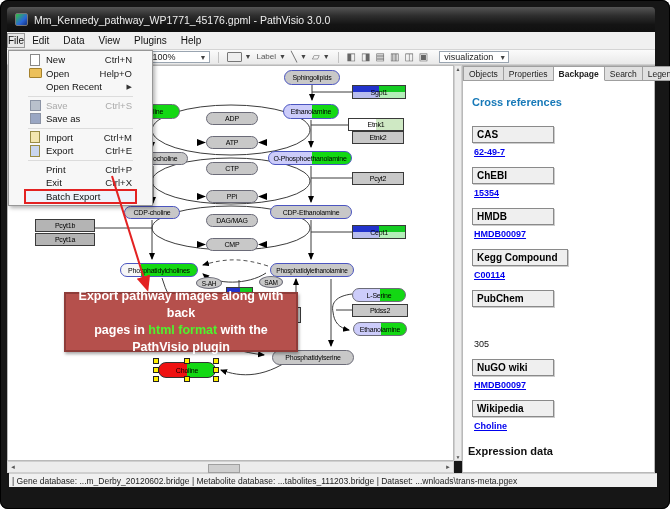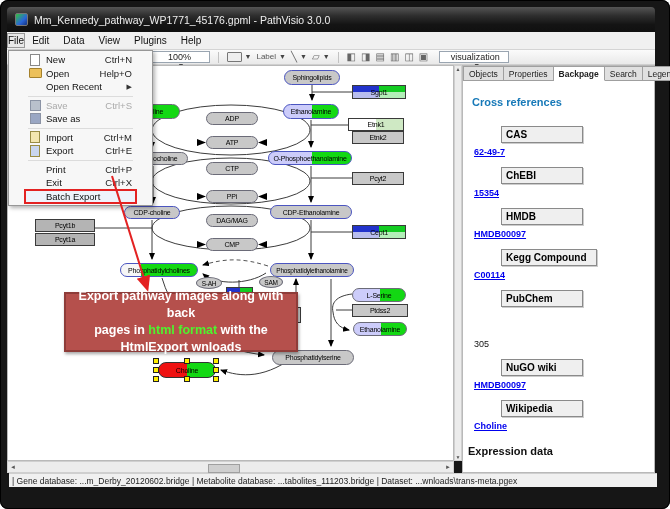--- a/index.html
+++ b/index.html
@@ -12,21 +12,21 @@
   #appicon{width:11px;height:11px;margin:0 6px 0 8px;border-radius:2px;
     background:linear-gradient(135deg,#35c13c 0%,#2a66d8 60%,#14327e 100%);border:1px solid #777;}
   #menubar{position:absolute;left:7px;top:32px;width:648px;height:17px;background:#f0f0f0;
     border-bottom:1px solid #d4d4d4;display:flex;align-items:center;font-size:10px;color:#111;}
   .mitem{padding:2px 7px;}
   .mitem.open{background:#e9e9e9;border:1px solid #9a9a9a;padding:1px 0;}
   #toolbar{position:absolute;left:7px;top:50px;width:648px;height:15px;
     background:linear-gradient(#fbfbfb,#e9e9e9);border-bottom:1px solid #cfcfcf;
     display:flex;align-items:center;font-size:9px;color:#222;padding-left:110px;box-sizing:border-box;gap:5px;}
   .combo{background:#fff;border:1px solid #9aa5b1;height:12px;display:flex;align-items:center;
-    font-size:9px;padding:0 2px 0 4px;justify-content:space-between;box-sizing:border-box;flex-direction:column;}
+    font-size:9px;padding:0 2px 0 4px;justify-content:space-between;box-sizing:border-box;}
   .caret{font-size:7px;color:#444;margin-left:3px;}
   .tsep{width:1px;height:11px;background:#c2c2c2;margin:0 3px;}
   .tbtn{display:flex;align-items:center;color:#555;font-size:10px;line-height:10px;}
   .tico{display:inline-block;font-size:10px;color:#666;}
   .genebox-ico{width:13px;height:8px;border:1px solid #777;background:#eee;border-radius:1px;display:inline-block;}
   
   #canvas{position:absolute;left:7px;top:65px;width:447px;height:396px;background:#fff;border:1px solid #b9b9b9;box-sizing:border-box;}
   #vscroll{position:absolute;left:454px;top:65px;width:8px;height:396px;background:#ececec;border:1px solid #cfcfcf;box-sizing:border-box;
     display:flex;flex-direction:column;justify-content:space-between;align-items:center;font-size:5px;color:#555;}
   #hscroll{position:absolute;left:7px;top:461px;width:447px;height:12px;background:#ececec;border:1px solid #cfcfcf;box-sizing:border-box;
@@ -34,21 +34,21 @@
   #hthumb{position:absolute;left:200px;top:2px;width:30px;height:7px;background:#cfcfcf;border:1px solid #9f9f9f;}
   #panel{position:absolute;left:462px;top:65px;width:193px;height:408px;background:#fff;border:1px solid #b9b9b9;box-sizing:border-box;}
   #tabs{position:absolute;left:0;top:0;width:100%;height:15px;background:#e3e3e3;display:flex;font-size:8.5px;}
   .tab{padding:2px 5px 1px 5px;border:1px solid #9f9f9f;border-left:none;background:#e0e0e0;color:#222;white-space:nowrap;}
   .tab:first-child{border-left:1px solid #9f9f9f;}
   .tab.active{background:#fff;border-bottom:1px solid #fff;font-weight:bold;}
   #panelbody{position:absolute;left:3px;top:18px;right:3px;bottom:3px;overflow:hidden;font-size:9px;}
   #xref-heading{color:#1779b8;font-weight:bold;font-size:11px;margin:12px 0 18px 6px;}
   .xsec{margin:0 0 0 6px;}
   .xhead{width:82px;border:1px solid #8a8a8a;background:#efefef;font-weight:bold;font-size:10px;
-    padding:2px 4px;box-sizing:border-box;margin-bottom:4px;box-shadow:1px 1px 0 #ccc;margin-left:29px;}
+    padding:2px 4px;box-sizing:border-box;margin-bottom:4px;box-shadow:1px 1px 0 #ccc;}
   .xhead.wide{width:96px;}
   .xval{font-size:9px;font-weight:bold;color:#0000ee;text-decoration:underline;margin:0 0 10px 2px;display:inline-block;}
   .xval.plain{color:#111;text-decoration:none;font-weight:normal;margin-top:28px;}
   #expr-heading{font-weight:bold;font-size:11px;color:#111;margin:4px 0 0 2px;}
   #statusbar{position:absolute;left:9px;top:473px;width:648px;height:14px;background:#f0f0f0;
     border-top:1px solid #cfcfcf;font-size:8.5px;color:#222;display:flex;align-items:center;padding-left:3px;box-sizing:border-box;}
   
   .met,.gene{position:absolute;display:flex;align-items:center;justify-content:center;
     font-size:7px;letter-spacing:-0.2px;color:#000;background:#c8c8c8;border:1px solid #6b6b78;
     box-sizing:border-box;z-index:2;white-space:nowrap;overflow:hidden;}
@@ -250,21 +250,21 @@
   <div class="handle" style="left:213px;top:358px"></div>
   <div class="handle" style="left:153px;top:367px"></div>
   <div class="handle" style="left:213px;top:367px"></div>
   <div class="handle" style="left:153px;top:376px"></div>
   <div class="handle" style="left:184px;top:376px"></div>
   <div class="handle" style="left:213px;top:376px"></div>
 
   <div id="callout">
     <div>Export pathway images along with back</div>
     <div><span>pages in </span><span class="hl">html format</span><span> with the</span></div>
-    <div>HtmlExport wnloads</div>
+    <div>PathVisio plugin</div>
   </div>
 
   <div id="vscroll">
     <span>▲</span>
     <span>▼</span>
   </div>
   <div id="hscroll">
     <span style="margin-left:2px">◄</span>
     <div id="hthumb"></div>
     <span style="margin-left:auto;margin-right:2px">►</span>

